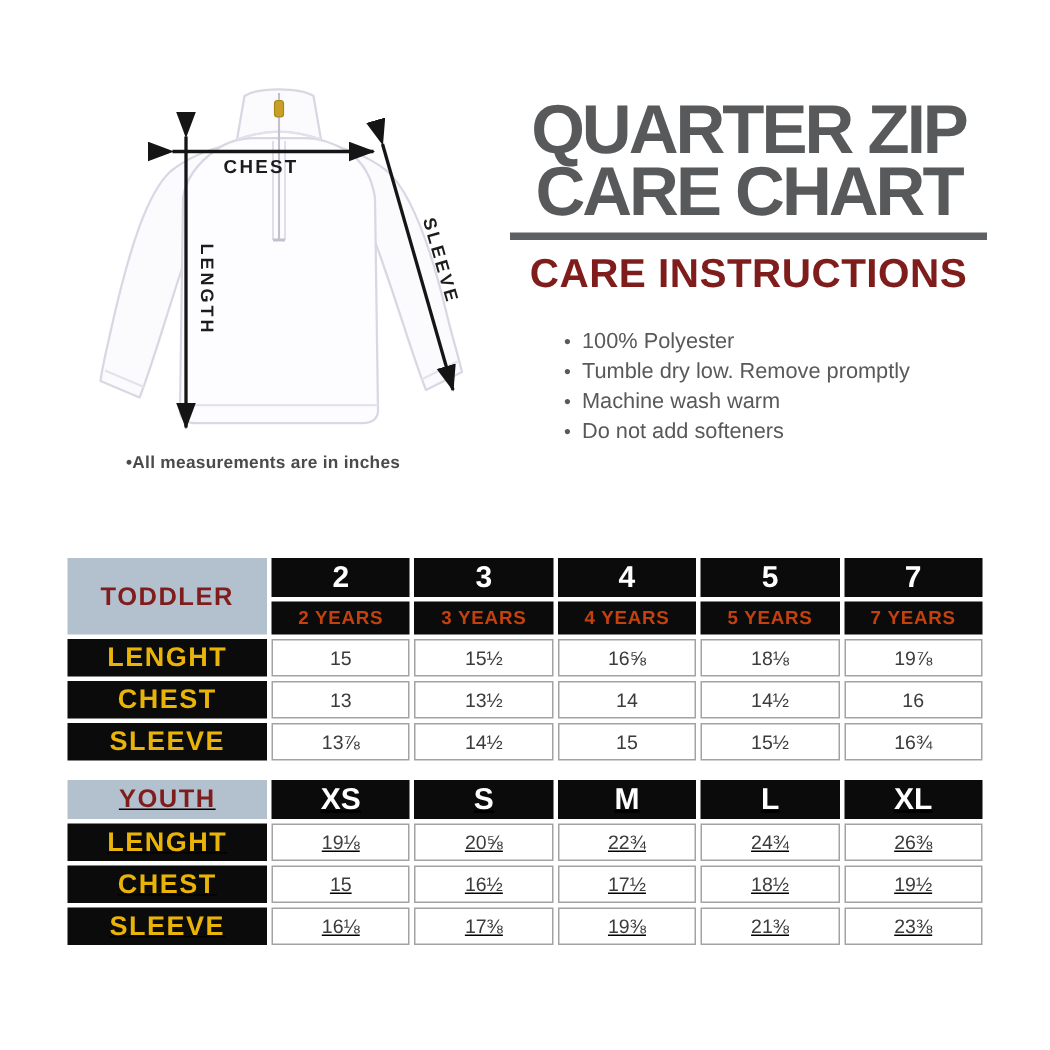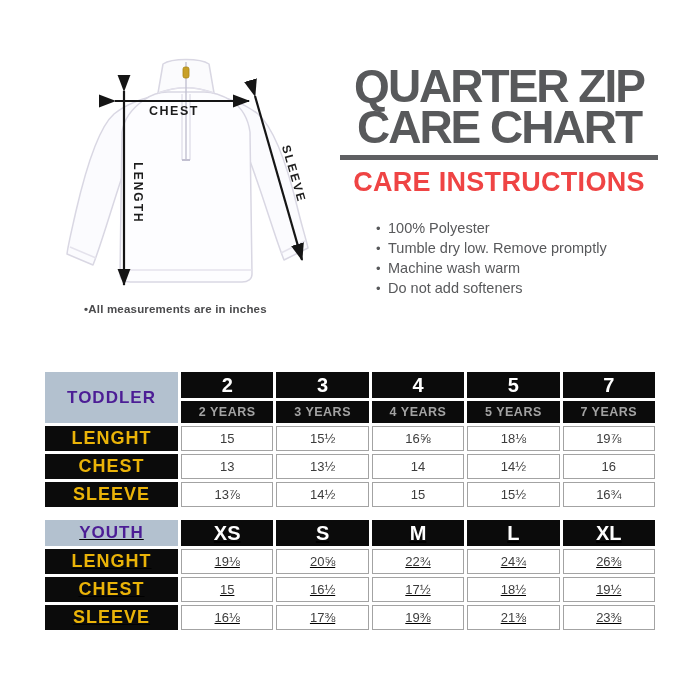--- a/index.html
+++ b/index.html
@@ -7,33 +7,33 @@
   .stage { position:relative; width:589px; height:700px; background:#fff; }
 
   
   .garment { position:absolute; left:36px; top:48px; width:300px; height:252px; }
   .measure-note { position:absolute; left:84px; top:303px; font-size:11.5px; font-weight:bold; color:#4b4b4d; letter-spacing:0.2px; }
 
   
   .right-col { position:absolute; left:340px; top:0; width:318px; text-align:center; }
   .main-title { position:absolute; top:66px; left:0; width:100%; font-size:46px; font-weight:bold; color:#58595b; line-height:41px; letter-spacing:-2px; }
   .title-bar { position:absolute; top:155px; left:0; width:100%; height:5px; background:#5f6063; }
-  .care-heading { position:absolute; top:167px; left:0; width:100%; font-size:27px; font-weight:bold; color:#ef4444; letter-spacing:0.3px; }
+  .care-heading { position:absolute; top:167px; left:0; width:100%; font-size:27px; font-weight:bold; color:#7f1d1d; letter-spacing:0.3px; }
   .care-list { position:absolute; top:220px; left:36px; margin:0; padding:0; list-style:none; text-align:left; }
   .care-list li { display:flex; align-items:baseline; height:20px; font-size:14.5px; color:#58595b; }
   .care-list .bullet { width:12px; font-size:13px; color:#58595b; }
 
   
   table.size-table { position:absolute; left:42px; width:616px; border-collapse:separate; border-spacing:3px; table-layout:fixed; }
   #toddler-table { top:369px; }
   #youth-table   { top:517px;text-decoration:underline; }
   td { text-align:center; vertical-align:middle; padding:0; }
-  td.group    { background:#b3c1cf; color:#4c1d95; font-weight:bold; font-size:17px; letter-spacing:1px; width:133px; }
+  td.group    { background:#b3c1cf; color:#7f1d1d; font-weight:bold; font-size:17px; letter-spacing:1px; width:133px; }
   td.size     { background:#0b0b0b; color:#ffffff; font-weight:bold; font-size:20px; height:26px; }
-  td.age      { background:#0b0b0b; color:#a3a3a3; font-weight:bold; font-size:12.5px; height:22px; letter-spacing:0.5px; }
+  td.age      { background:#0b0b0b; color:#c2410c; font-weight:bold; font-size:12.5px; height:22px; letter-spacing:0.5px; }
   td.rowlabel { background:#0b0b0b; color:#eab308; font-weight:bold; font-size:18px; height:25px; letter-spacing:1px; }
   td.val      { background:#ffffff; border:1px solid #a3a3a3; color:#3c3c3c; font-size:13px; }
 </style>
 </head>
 <body>
 
 <div class="stage">
 
   <svg class="garment" viewBox="0 0 300 252">
     <defs>

